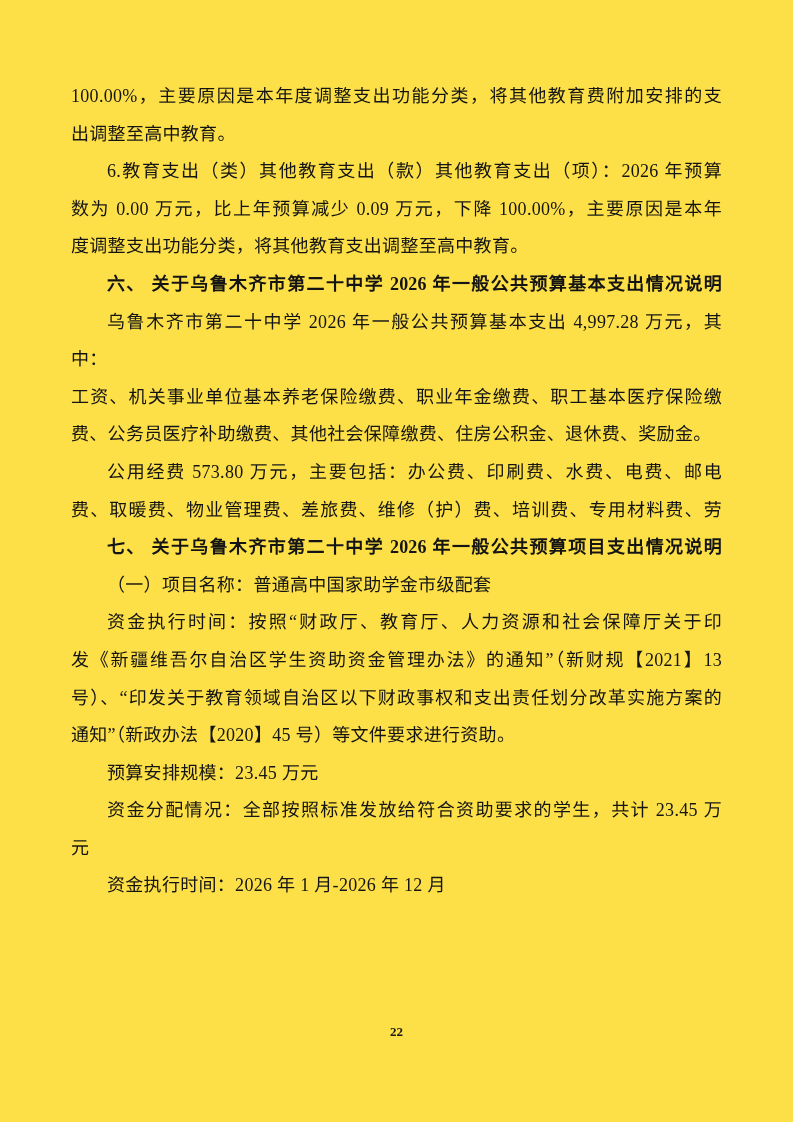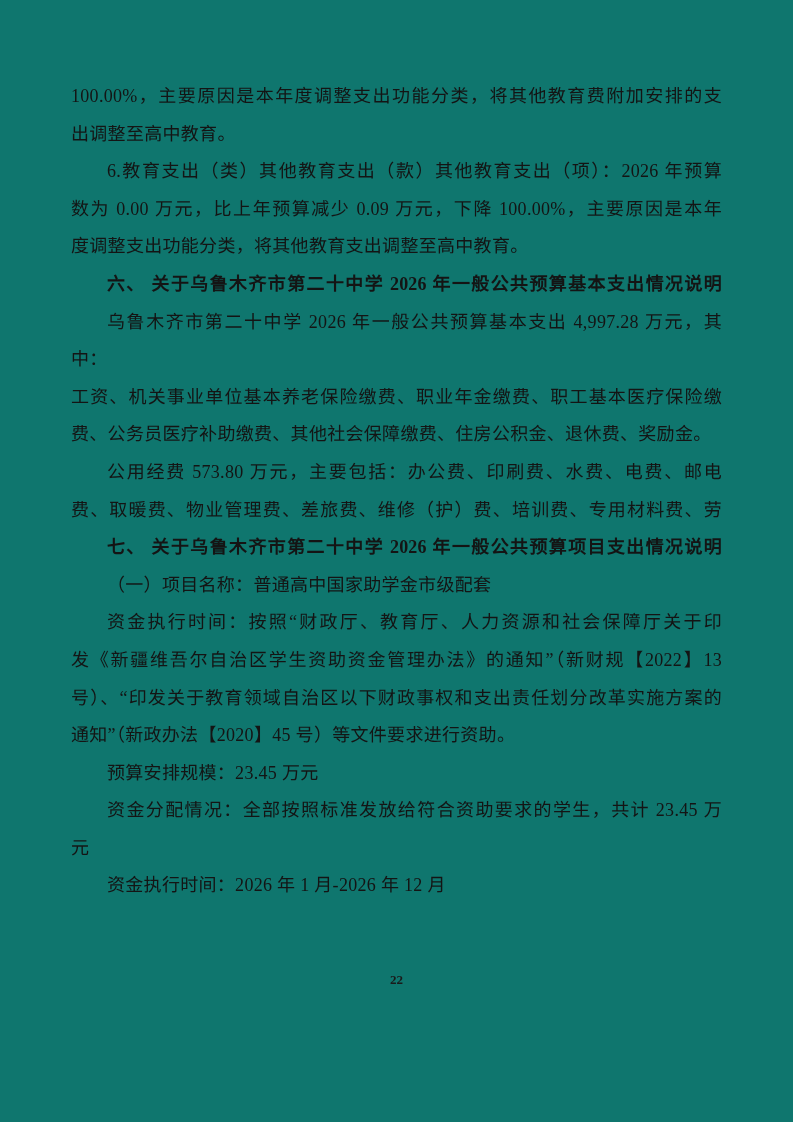--- a/index.html
+++ b/index.html
@@ -5,21 +5,21 @@
 <style>
   html, body {
     margin: 0;
     padding: 0;
     background: #ffffff;
   }
   .page {
     position: relative;
     width: 793px;
     height: 1122px;
-    background: #0f766e;
+    background: #fde047;
     overflow: hidden;
     color: #141414;
     font-family: "Liberation Serif", "DejaVu Serif", serif;
   }
   .content {
     position: absolute;
     left: 71px;
     top: 78px;
     width: 651px;
   }
@@ -39,21 +39,21 @@
   .line.indent {
     text-indent: 2em;
   }
   .line.heading {
     font-weight: 700;
     font-family: Liberation Serif, serif;
     letter-spacing: 0.2px;
   }
   .pagenum {
     position: absolute;
-    top: 968px;
+    top: 1020px;
     left: 0;
     width: 793px;
     height: 24px;
     line-height: 24px;
     text-align: center;
     font-size: 13px;
     font-weight: 700;
     font-family: "Liberation Serif", "DejaVu Serif", serif;
     color: #1a1a1a;
   }
@@ -71,21 +71,21 @@
     <div class="line indent heading">六、 关于乌鲁木齐市第二十中学 2026 年一般公共预算基本支出情况说明</div>
     <div class="line indent">乌鲁木齐市第二十中学 2026 年一般公共预算基本支出 4,997.28 万元，其</div>
     <div class="line end">中：</div>
     <div class="line">工资、机关事业单位基本养老保险缴费、职业年金缴费、职工基本医疗保险缴</div>
     <div class="line end">费、公务员医疗补助缴费、其他社会保障缴费、住房公积金、退休费、奖励金。</div>
     <div class="line indent">公用经费 573.80 万元，主要包括：办公费、印刷费、水费、电费、邮电</div>
     <div class="line">费、取暖费、物业管理费、差旅费、维修（护）费、培训费、专用材料费、劳</div>
     <div class="line indent heading">七、 关于乌鲁木齐市第二十中学 2026 年一般公共预算项目支出情况说明</div>
     <div class="line end indent">（一）项目名称：普通高中国家助学金市级配套</div>
     <div class="line indent">资金执行时间：按照“财政厅、教育厅、人力资源和社会保障厅关于印</div>
-    <div class="line">发《新疆维吾尔自治区学生资助资金管理办法》的通知”（新财规【2022】13</div>
+    <div class="line">发《新疆维吾尔自治区学生资助资金管理办法》的通知”（新财规【2021】13</div>
     <div class="line">号）、“印发关于教育领域自治区以下财政事权和支出责任划分改革实施方案的</div>
     <div class="line end">通知”（新政办法【2020】45 号）等文件要求进行资助。</div>
     <div class="line end indent">预算安排规模：23.45 万元</div>
     <div class="line indent">资金分配情况：全部按照标准发放给符合资助要求的学生，共计 23.45 万</div>
     <div class="line end">元</div>
     <div class="line end indent">资金执行时间：2026 年 1 月-2026 年 12 月</div>
   </div>
   <div class="pagenum">22</div>
 </div>
 

